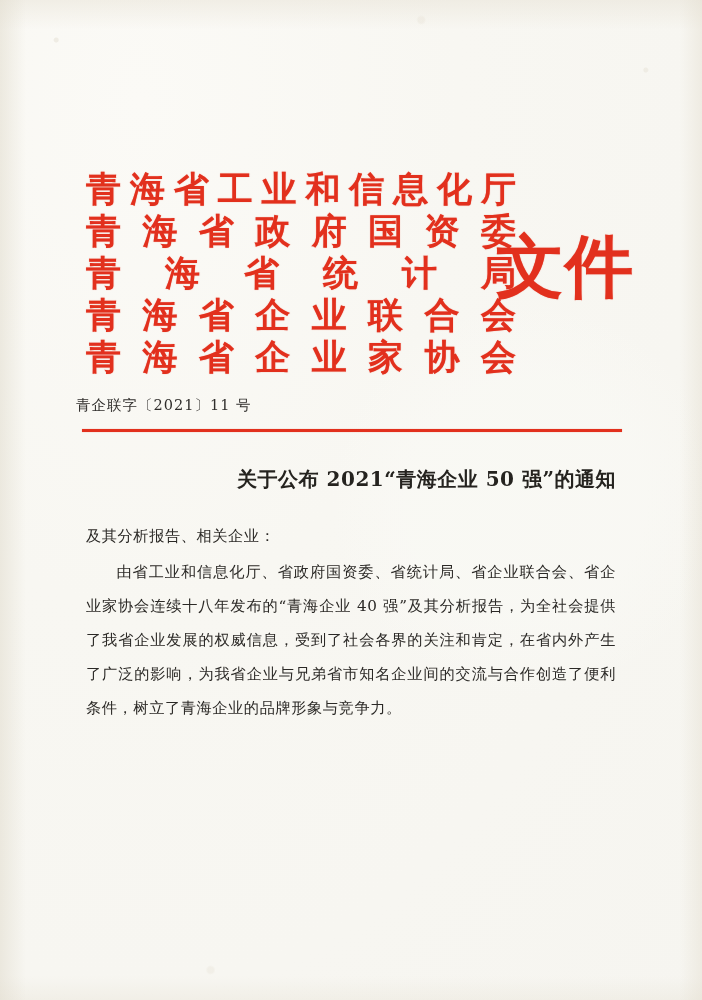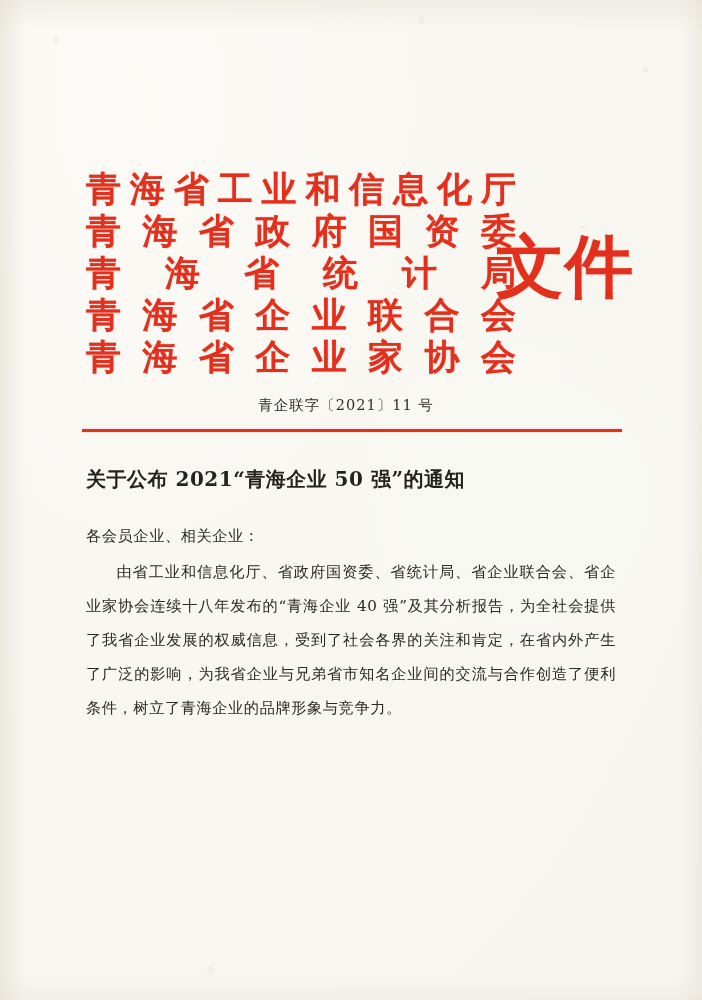--- a/index.html
+++ b/index.html
@@ -82,40 +82,40 @@
     font-family: "DejaVu Serif", "Liberation Serif", serif;
     font-weight: 700;
     font-size: 68px;
     line-height: 52px;
     letter-spacing: 1px;
     white-space: nowrap;
     text-shadow: 0 0 1px rgba(226,48,29,0.55);
   }
 
   .doc-number {
-    text-align: center;
+    text-align: left;
     color: #2f2d2b;
     font-size: 14.5px;
     letter-spacing: 1px;
     margin-top: 16px;
     margin-left: -10px;
   }
 
   .red-rule {
     height: 2.5px;
     background: #e2301d;
     margin-top: 14px;
     margin-left: -4px;
     margin-right: -6px;
     box-shadow: 0 0 1px rgba(226,48,29,0.6);
   }
 
   
   .doc-title {
-    text-align: left;
+    text-align: right;
     font-size: 20px;
     font-weight: 700;
     color: #25231f;
     letter-spacing: 0.5px;
     margin-top: 34px;
     margin-bottom: 26px;
   }
 
   
   .body-text {
@@ -208,18 +208,18 @@
       <div class="mast-wen">文件</div>
     </div>
 
     <div class="doc-number">青企联字〔2021〕11 号</div>
 
     <div class="red-rule"></div>
 
     <div class="doc-title">关于公布 2021“青海企业 50 强”的通知</div>
 
     <div class="body-text">
-      <p class="salutation">各会员企业、相关企业：</p>
+      <p class="salutation">及其分析报告、相关企业：</p>
       <p class="indent">由省工业和信息化厅、省政府国资委、省统计局、省企业联合会、省企业家协会连续十八年发布的“青海企业 40 强”及其分析报告，为全社会提供了我省企业发展的权威信息，受到了社会各界的关注和肯定，在省内外产生了广泛的影响，为我省企业与兄弟省市知名企业间的交流与合作创造了便利条件，树立了青海企业的品牌形象与竞争力。</p>
     </div>
 
   </div>
 </div>
 
 </body></html>

